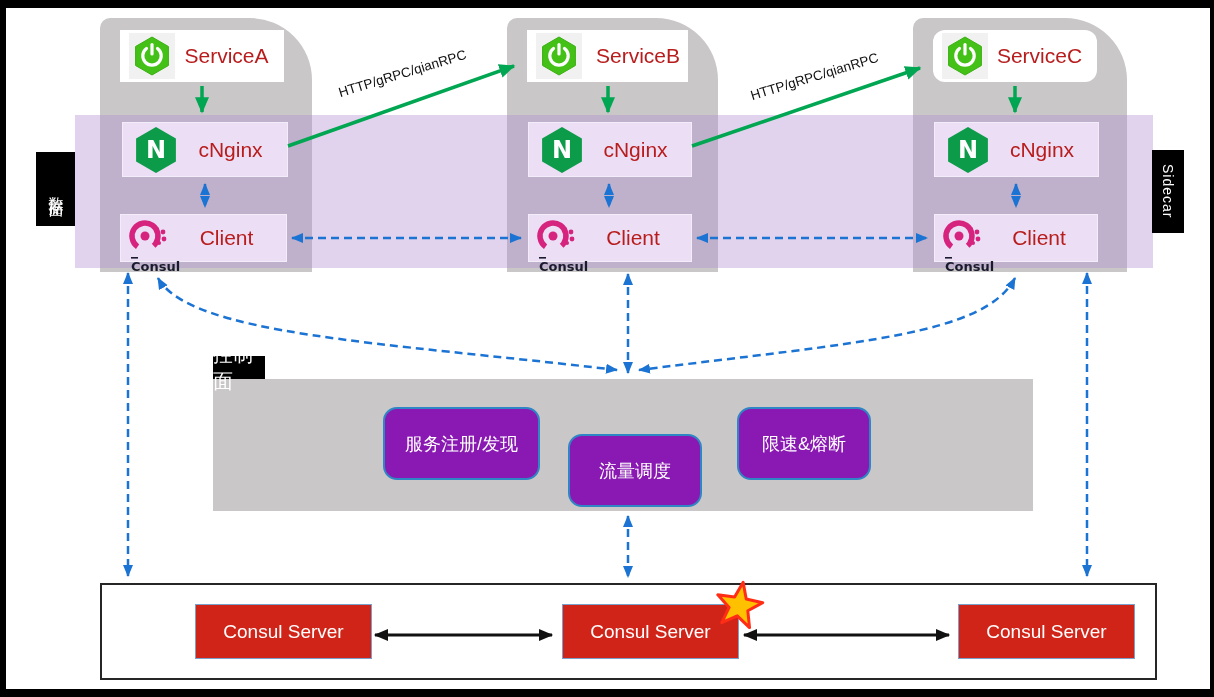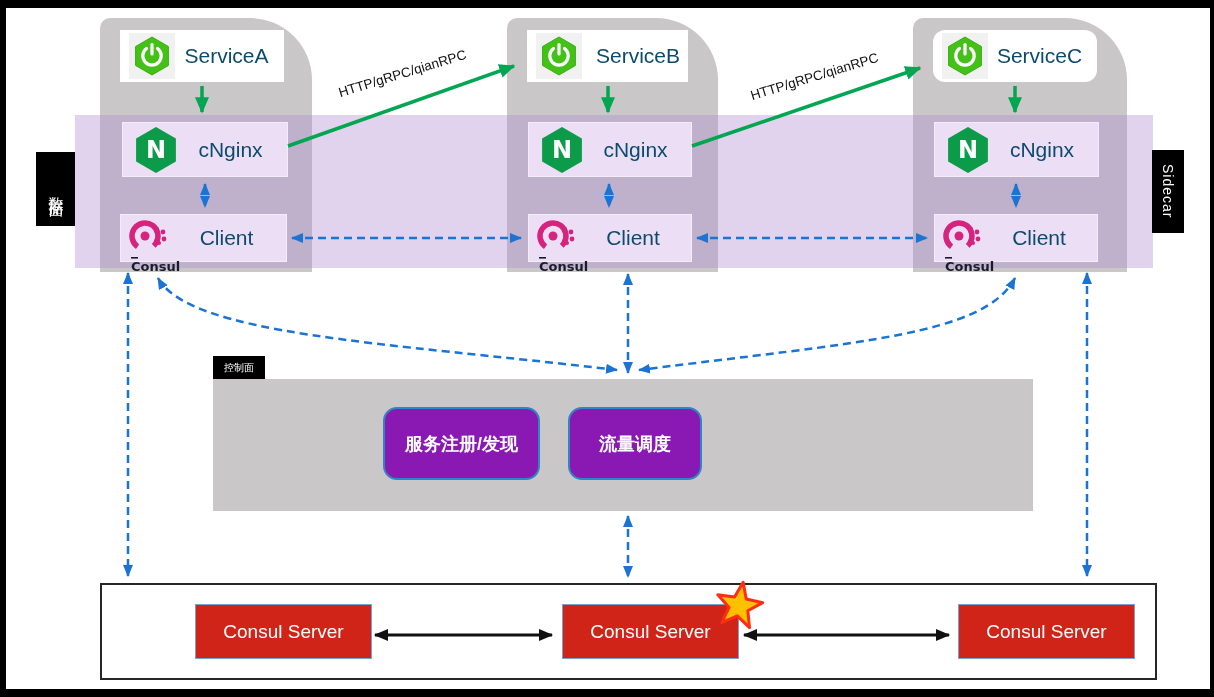--- a/index.html
+++ b/index.html
@@ -8,30 +8,30 @@
   .frame.top{left:0;top:0;width:1214px;height:8px;}
   .frame.bottom{left:0;top:689px;width:1214px;height:8px;}
   .frame.left{left:0;top:0;width:6px;height:697px;}
   .frame.right{left:1210px;top:0;width:4px;height:697px;}
 
   .col{position:absolute;top:18px;height:254px;background:#c9c7c8;border-radius:10px 62px 0 0;z-index:1;}
   .band{position:absolute;left:75px;top:115px;width:1078px;height:153px;background:rgba(176,140,207,0.38);z-index:2;}
 
   .svc-box{position:absolute;background:#ffffff;display:flex;align-items:center;z-index:3;}
   .node-box{position:absolute;background:#ebdef5;border:1px solid #f3ecf9;display:flex;align-items:center;z-index:3;overflow:visible;}
-  .box-label{flex:1;text-align:center;font-size:21px;color:#0c4a6e;padding-right:6px;}
+  .box-label{flex:1;text-align:center;font-size:21px;color:#b91c1c;padding-right:6px;}
   .icon-wrap{margin-left:9px;display:flex;align-items:center;justify-content:center;}
 
   .tag{position:absolute;background:#000;color:#fff;display:flex;align-items:center;justify-content:center;z-index:6;}
   .tag .vtext{writing-mode:vertical-rl;letter-spacing:3px;font-size:15px;}
-  .tag .htext{font-size:10px;}
+  .tag .htext{font-size:20px;}
 
   .control-box{position:absolute;left:213px;top:379px;width:820px;height:132px;background:#c9c7c8;z-index:2;}
   .cp-btn{position:absolute;top:28px;height:73px;background:#8a18b2;border:2px solid #2f86c4;border-radius:14px;
-          color:#fff;font-size:18px;display:flex;align-items:center;justify-content:center;box-sizing:border-box;z-index:3;font-weight:bold;}
+          color:#fff;font-size:18px;display:flex;align-items:center;justify-content:center;box-sizing:border-box;z-index:3;}
 
   .cluster-box{position:absolute;left:100px;top:583px;width:1057px;height:97px;background:#fff;border:2.5px solid #262626;box-sizing:border-box;z-index:2;}
   .server{position:absolute;top:19px;width:177px;height:55px;background:#d02418;border:1.5px solid #7aa0cc;box-sizing:border-box;
           color:#fff;font-size:19px;display:flex;align-items:center;justify-content:center;z-index:3;}
 
   .rpc-label{position:absolute;font-size:13.5px;color:#111;white-space:nowrap;transform:rotate(-17deg);z-index:6;}
 
   .arrows{position:absolute;left:0;top:0;width:1214px;height:697px;z-index:5;pointer-events:none;}
 </style>
 </head>
@@ -182,21 +182,22 @@
   </div>
 
   <div class="rpc-label" style="left:336px;top:66px;">HTTP/gRPC/qianRPC</div>
   <div class="rpc-label" style="left:748px;top:69px;">HTTP/gRPC/qianRPC</div>
 
   <div class="tag" style="left:213px;top:356px;width:52px;height:23px;">
     <span class="htext">控制面</span>
   </div>
   <div class="control-box">
     <div class="cp-btn" style="left:170px;width:157px;">服务注册/发现</div>
-    <div class="cp-btn" style="left:355px;width:134px;">流量调度</div>
+    <div class="cp-btn" style="left:355px;width:134px;margin-top:27px;">流量调度</div>
+    <div class="cp-btn" style="left:524px;width:134px;">限速&amp;熔断</div>
   </div>
 
   <div class="cluster-box">
     <div class="server" style="left:93px;">Consul Server</div>
     <div class="server" style="left:460px;">Consul Server</div>
     <div class="server" style="left:856px;">Consul Server</div>
   </div>
 
   <svg class="arrows">
     <defs>

